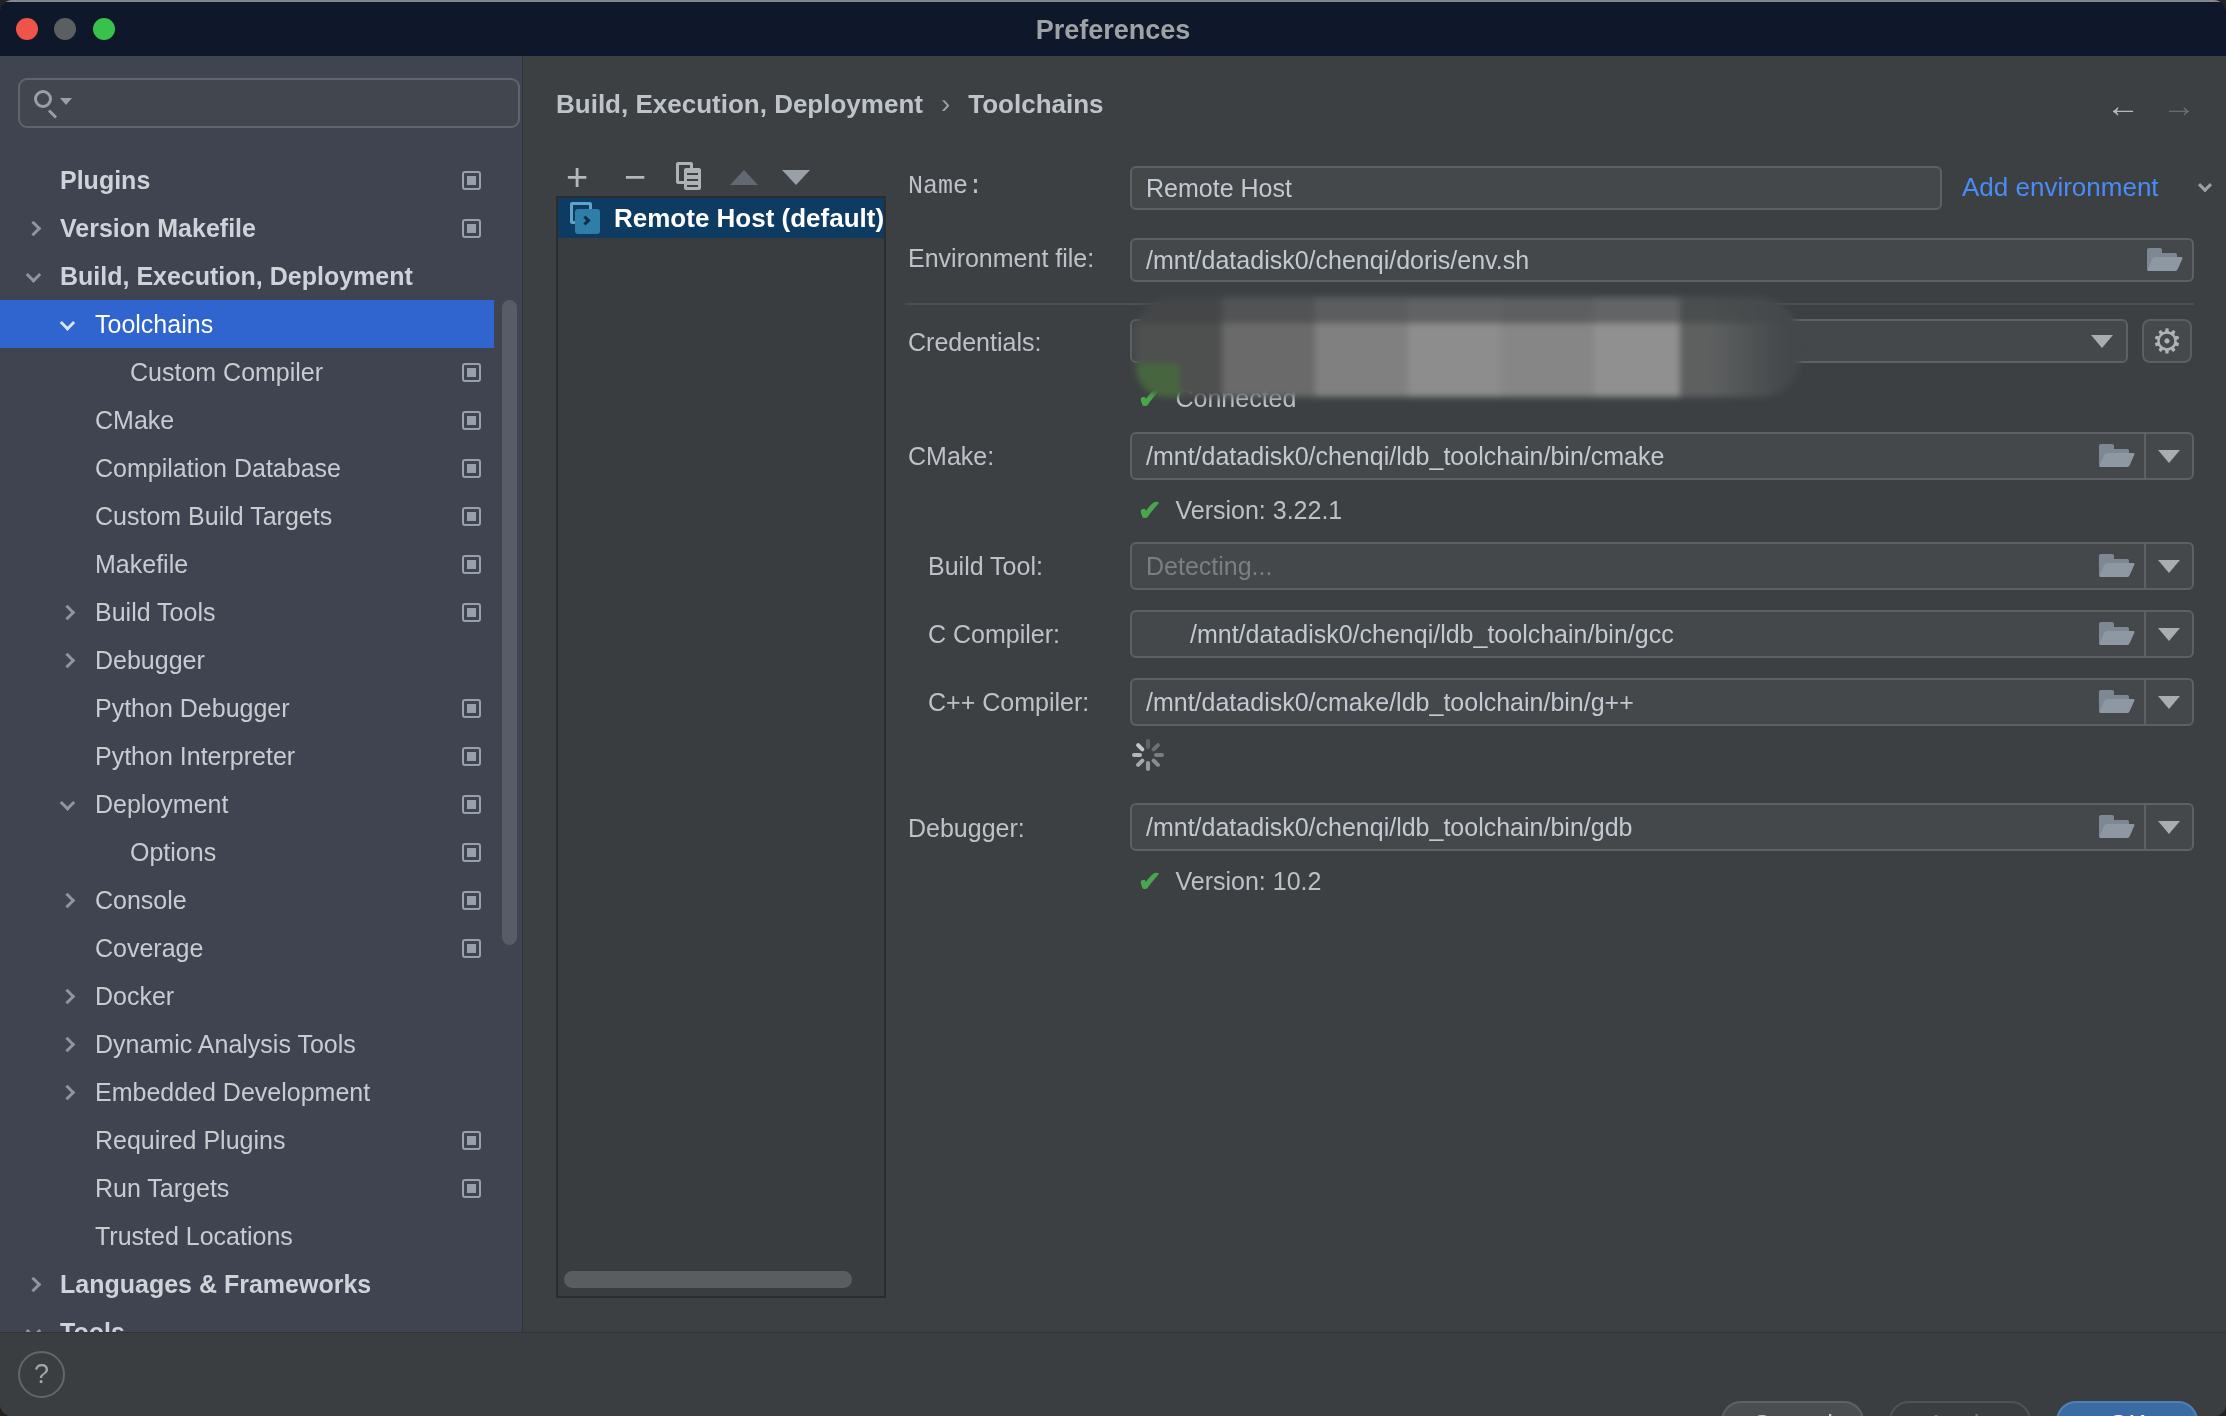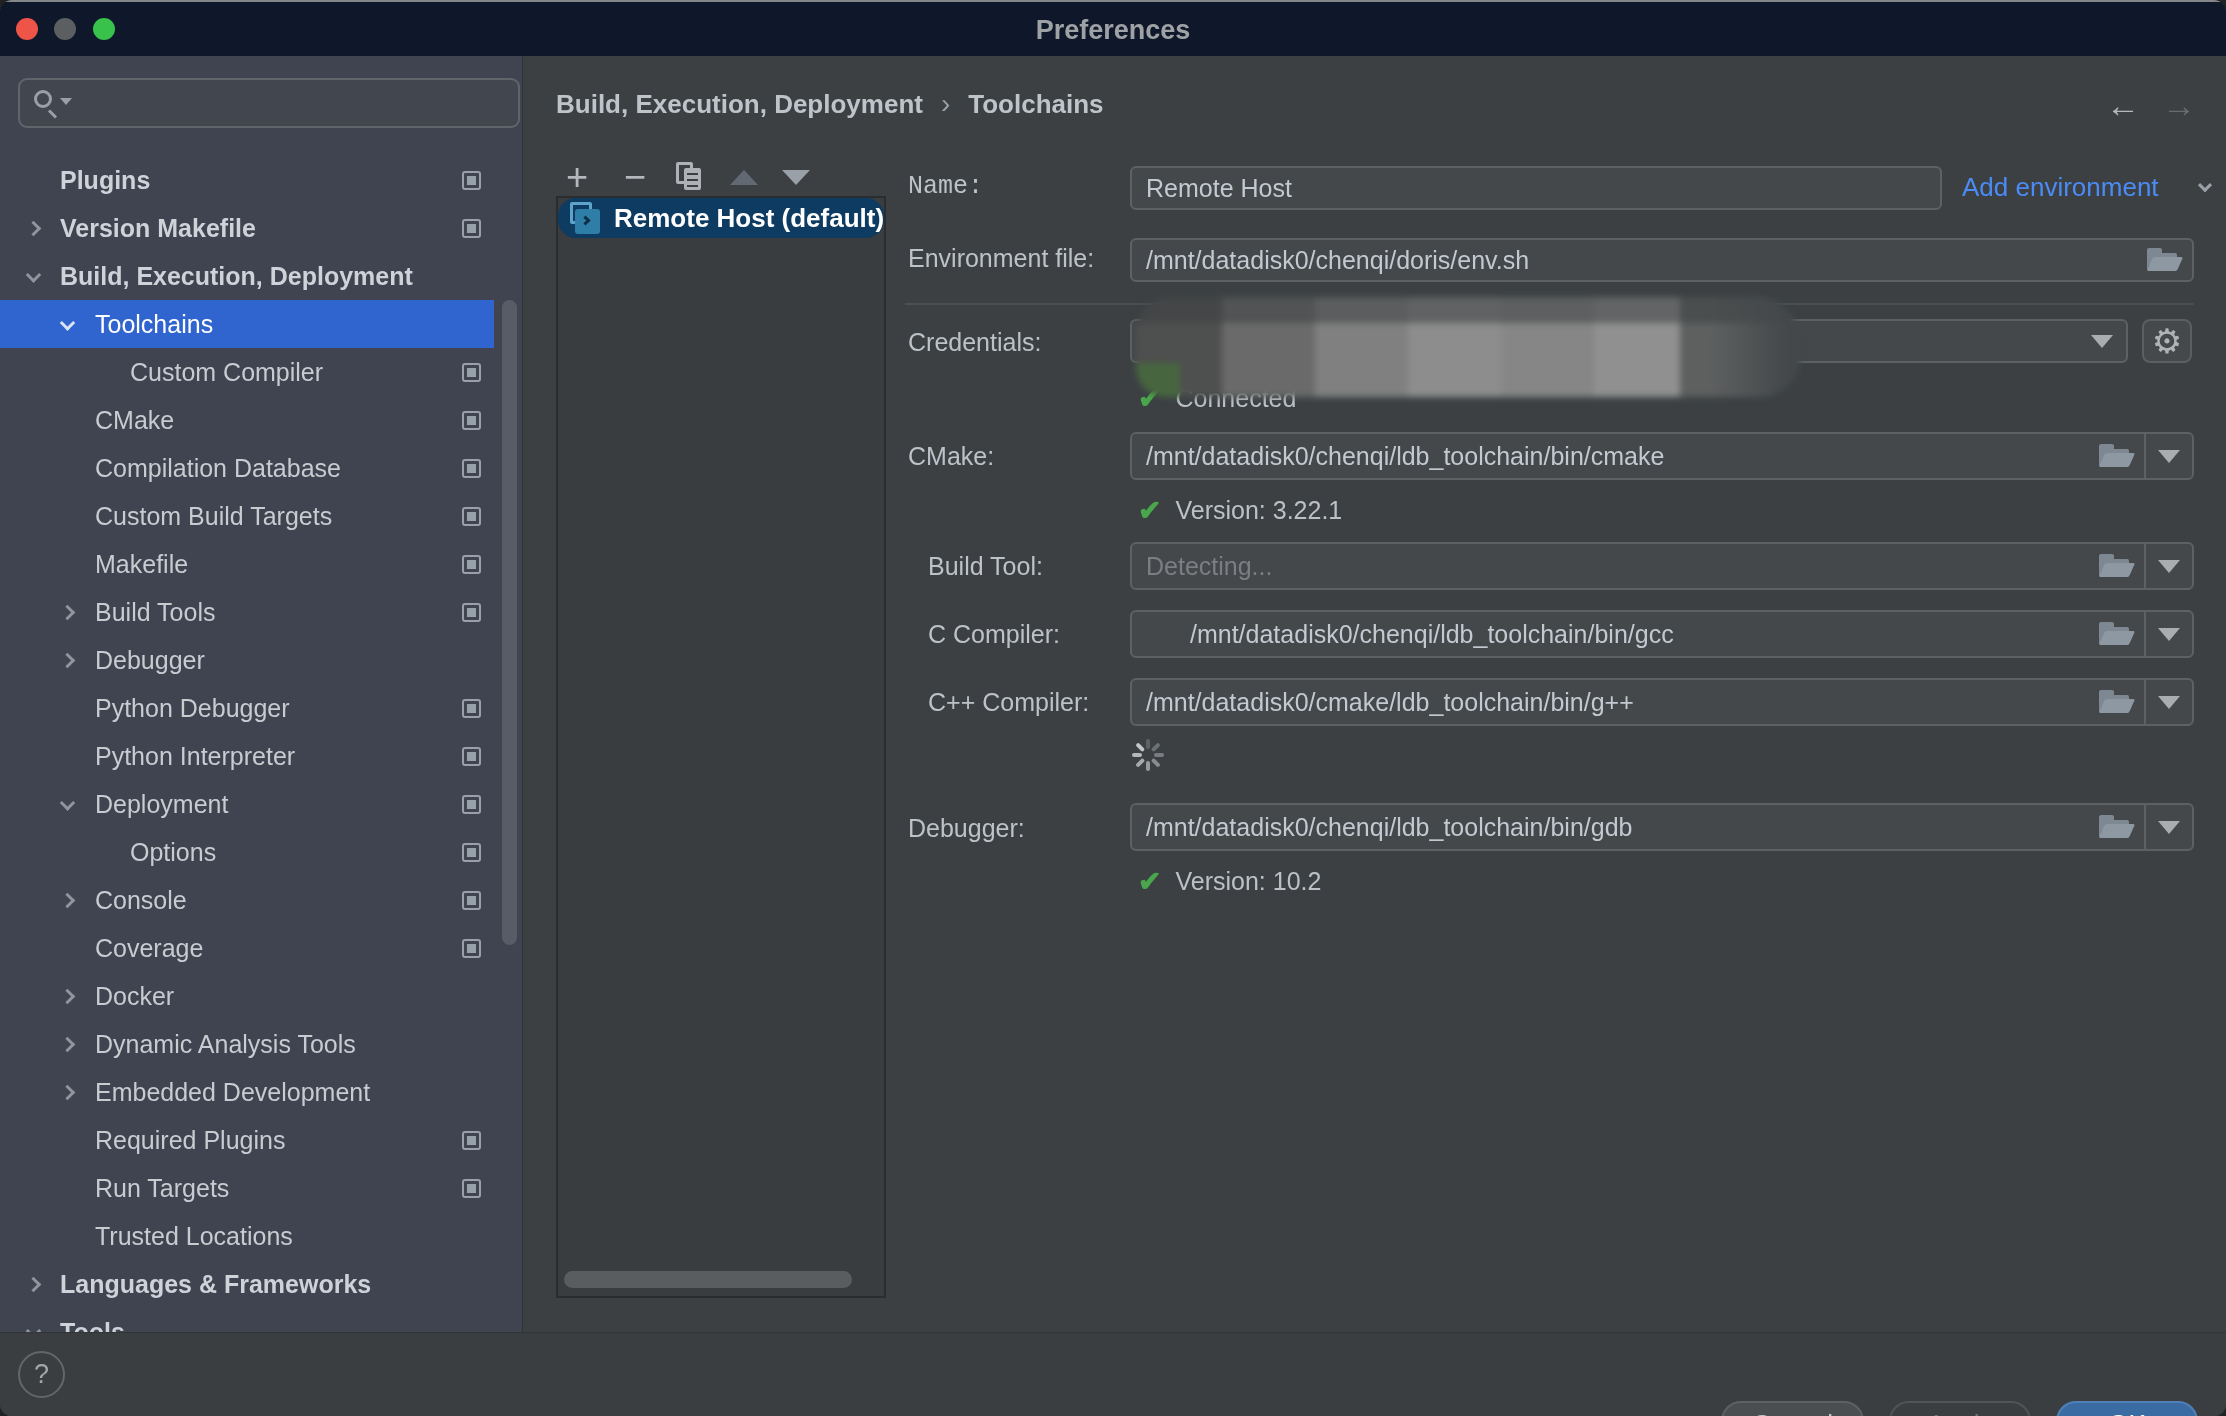--- a/index.html
+++ b/index.html
@@ -91,21 +91,21 @@
     background-image:linear-gradient(#aeb2b6 3px, #3c4043 3px, #3c4043 5px, #aeb2b6 5px, #aeb2b6 9px, #3c4043 9px, #3c4043 11px, #aeb2b6 11px, #aeb2b6 15px, #3c4043 15px, #3c4043 17px, #aeb2b6 17px);
     background-size:11px 22px; background-position:3px 2px; background-repeat:no-repeat; }
   .tb-up { width:0; height:0; border-left:14px solid transparent; border-right:14px solid transparent;
     border-bottom:15px solid #636973; }
   .tb-down { width:0; height:0; border-left:14px solid transparent; border-right:14px solid transparent;
     border-top:15px solid #9aa0a8; }
 
   .list-panel { position:absolute; left:556px; top:196px; width:330px; height:1102px;
     background:#3a3d40; border:2px solid #2a2d2f; overflow:hidden; }
   .litem { position:relative; height:40px; display:flex; align-items:center; gap:14px;
-    padding-left:10px; font-size:26px; color:#bbc0c5; white-space:nowrap; overflow:hidden;border-radius:18px; }
+    padding-left:10px; font-size:26px; color:#bbc0c5; white-space:nowrap; overflow:hidden; }
   .litem.selected { background:#0d3b61; color:#ffffff; font-weight:bold; }
   .ticon { position:relative; width:32px; height:32px; flex:0 0 32px; }
   .ticon .back { position:absolute; left:2px; top:0; width:22px; height:22px;
     border:3px solid #5ea3ca; border-radius:2px; display:none; }
   .ticon.badge .back { display:block; }
   .ticon .front { position:absolute; left:7px; top:7px; width:25px; height:25px;
     background:#7e8a95; border-radius:3px; }
   .ticon.badge .front { background:#2f7ea8; }
   .ticon .tchev { position:absolute; left:14px; top:15px; width:7px; height:7px;
     border-right:3px solid #253036; border-bottom:3px solid #253036; transform:rotate(-45deg); }

